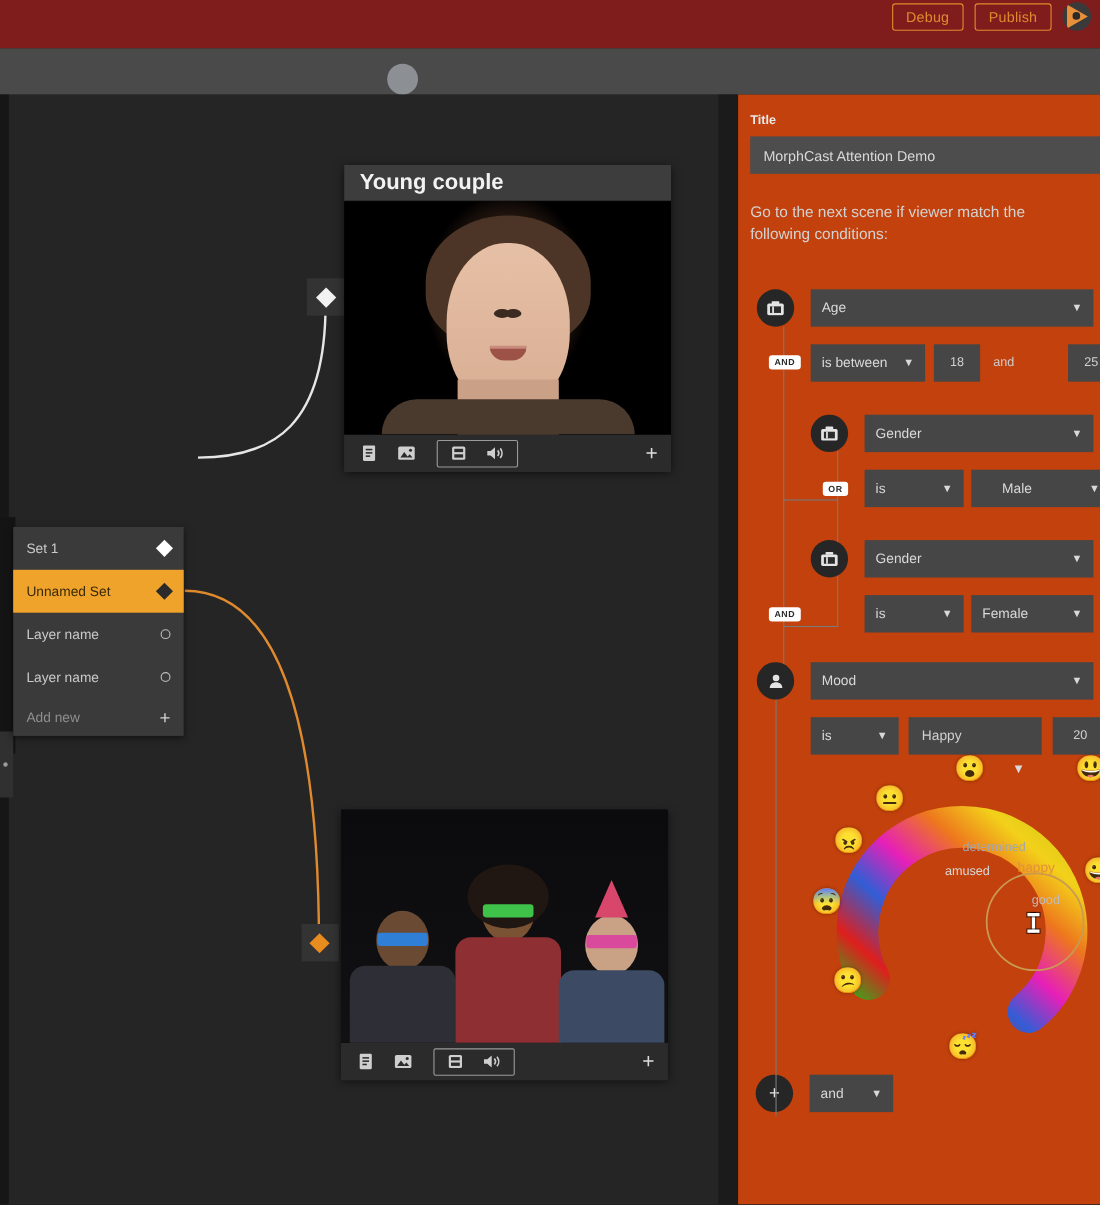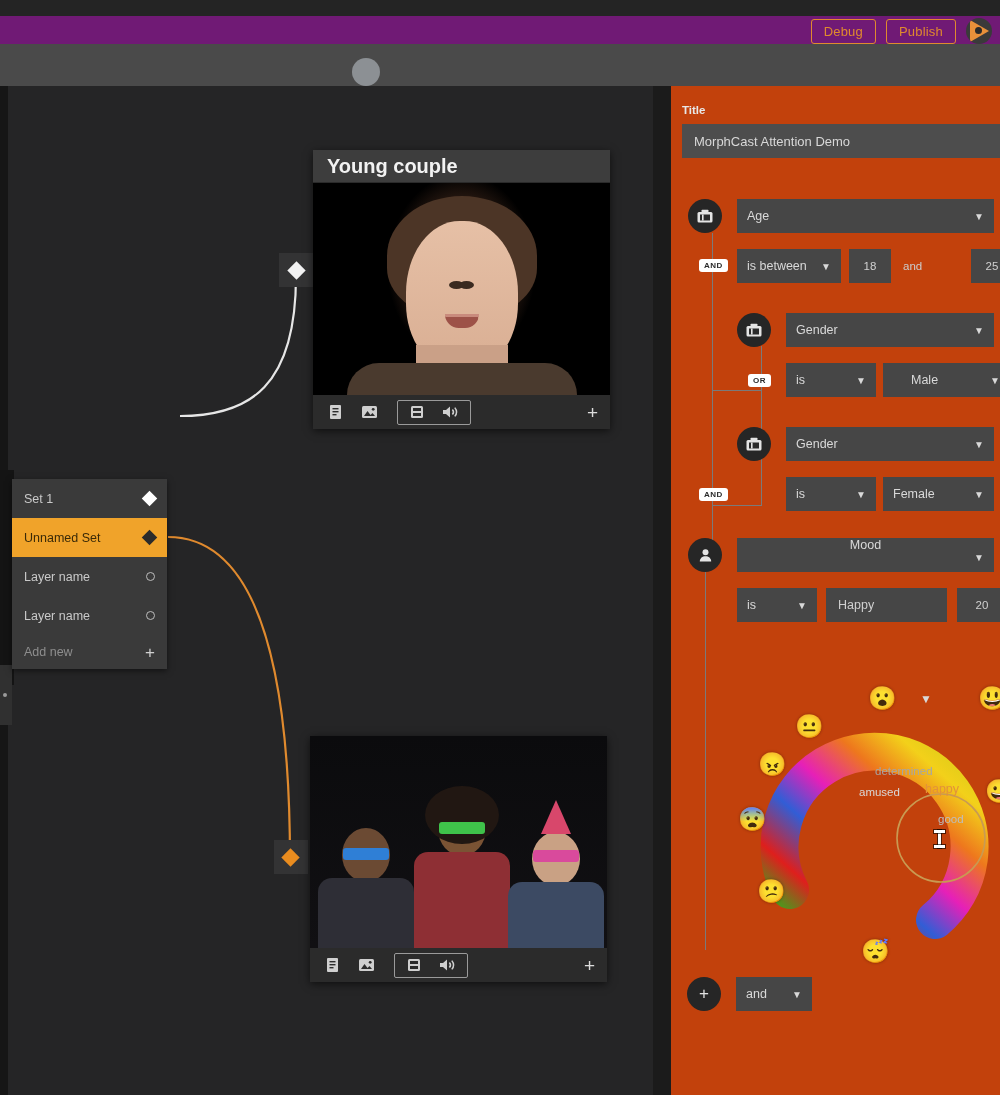--- a/index.html
+++ b/index.html
@@ -6,22 +6,22 @@
   html, body {
     width: 1000px; height: 1095px;
     background: #1c1c1c;
     font-family: "Liberation Sans", sans-serif;
     overflow: hidden;
   }
   #root { position: relative; width: 1000px; height: 1095px; background: #242424; }
 
   
   .topbar {
-    position: absolute; left: 0; top: 16px; width: 1000px; height: 44px;
-    background: #701a75;
+    position: absolute; left: 0; top: 0; width: 1000px; height: 44px;
+    background: #7f1d1d;
   }
   .topbar-actions {
     position: absolute; right: 8px; top: 2px;
     display: flex; align-items: center; gap: 10px;
   }
   .btn-outline {
     border: 1px solid #e08a2e; border-radius: 3px;
     color: #e08a2e; background: transparent;
     font-size: 13px; padding: 4px 12px; letter-spacing: .2px;
     font-family: "Liberation Sans", sans-serif;
@@ -476,20 +476,21 @@
     </div>
   </div>
 
   <div class="rp-shadow"></div>
 
   <div class="right-panel">
 
     <div class="field-label">Title</div>
     <input class="title-input" type="text" value="MorphCast Attention Demo" style="">
 
+    <div class="instr">Go to the next scene if viewer match the following conditions:</div>
 
     
     <div class="cond-area" style="height:760px;">
 
       <div class="tree-line" style="left:41px;top:59px;width:1px;height:158px;"></div>
       <div class="tree-line" style="left:41px;top:216px;width:49px;height:1px;"></div>
       <div class="tree-line" style="left:90px;top:172px;width:1px;height:160px;"></div>
       <div class="tree-line" style="left:41px;top:331px;width:49px;height:1px;"></div>
       <div class="tree-line" style="left:41px;top:216px;width:1px;height:160px;"></div>
       <div class="tree-line" style="left:34px;top:376px;width:1px;height:400px;"></div>
@@ -558,21 +559,21 @@
         <span>Female</span>
         <span class="caret">▼</span>
       </div>
 
       <div class="cond-icon" style="left:17px;top:364px;">
         <svg width="15" height="15" viewBox="0 0 15 15">
           <circle cx="7.5" cy="4.3" r="3" fill="#e4e4e4"></circle>
           <path d="M1.8 13.5 c0-3.4 2.6-5.3 5.7-5.3 s5.7 1.9 5.7 5.3 z" fill="#e4e4e4"></path>
         </svg>
       </div>
-      <div class="sel" style="left:66px;top:364px;width:257px;flex-direction:column;">
+      <div class="sel" style="left:66px;top:364px;width:257px;">
         <span>Mood</span>
         <span class="caret">▼</span>
       </div>
       <div class="sel" style="left:66px;top:414px;width:80px;">
         <span>is</span>
         <span class="caret">▼</span>
       </div>
       <div class="val-box" style="left:155px;top:414px;width:121px;justify-content:flex-start;padding-left:12px;font-size:12.5px;">Happy</div>
       <div class="val-box" style="left:286px;top:414px;width:50px;">20</div>
     </div>

